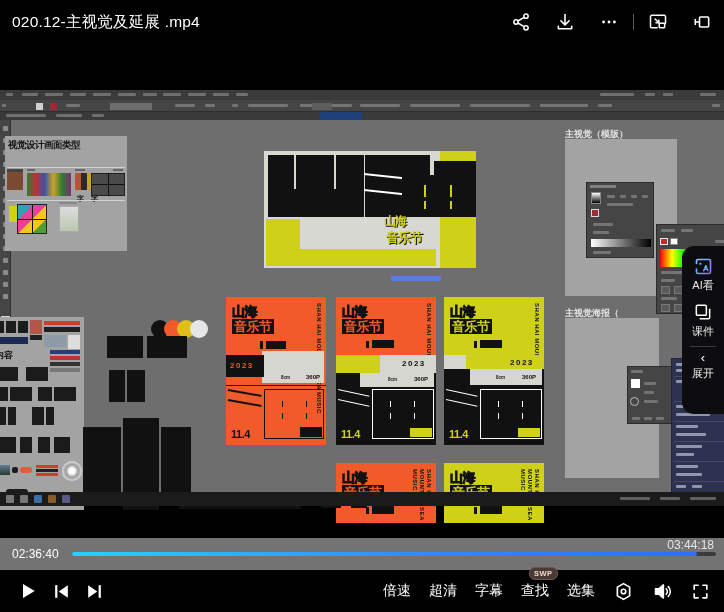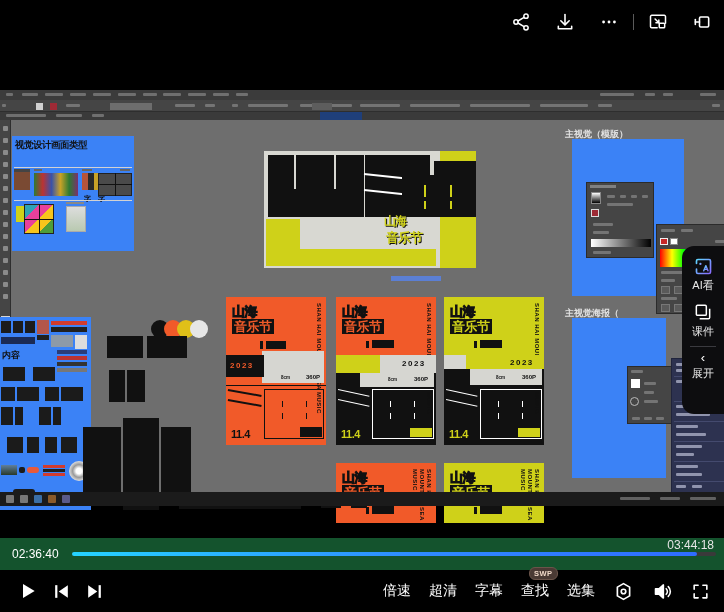--- a/index.html
+++ b/index.html
@@ -89,21 +89,21 @@
   }
   .tool-dot { position: absolute; left: 3px; width: 5px; height: 5px; background: #b9b9b9; opacity:.6; border-radius:1px;}
 
   
   .doc-tab {
     position: absolute; left: 320px; top: 22px; width: 42px; height: 8px; background: #1f3f7a;
   }
 
   
   .art { position: absolute; }
-  .white-doc { background: #3b82f6; margin-left: 7px; }
+  .white-doc { background: #a3a3a3; }
   .thumb { position: absolute; background: #222; }
   
   .swatchrow { position: absolute; left: 150px; top: 231px; display: flex; }
   .swatchrow i { display:block; width: 18px; height: 18px; border-radius: 50%; margin-left: -5px; }
 
   
   .poster { position: absolute; width: 100px; height: 148px; }
   .poster.p1 { left: 226px; top: 282px; }
   .poster.p2 { left: 336px; top: 282px; }
   .poster.p3 { left: 444px; top: 282px; }
@@ -157,21 +157,21 @@
   }
   .dock-item { display:flex; flex-direction:column; align-items:center; width: 30px; }
   .dock-glyph { width: 22px; height: 22px; display:flex; align-items:center; justify-content:center; }
   .dock-label { color: #e8e8e8; font-size: 11px; margin-top: 1px; white-space: nowrap; }
   .dock-sep { width: 26px; height: 1px; background: #3a3a3f; margin: 7px 0 4px; }
   .dock-chev { color: #fff; font-size: 13px; line-height: 14px; }
 
   
   .progress-wrap {
     position: absolute; left: 0; top: 538px; width: 724px; height: 32px;
-    display: flex; align-items: center; background: #14532d;
+    display: flex; align-items: center; background: #737373;
   }
   .time-cur { color: #fff; font-size: 12px; margin-left: 12px; width: 60px; }
   .bar-outer {
     position: relative; flex: 1; height: 4px; background: #3a3a3a; border-radius: 2px;
     margin-right: 8px;
   }
   .bar-fill {
     position: absolute; left: 0; top: 0; height: 4px; border-radius: 2px;
     background: linear-gradient(90deg, #25d3ff 0%, #2f8bff 55%, #2f6cff 100%);
   }
@@ -195,20 +195,21 @@
     padding: 1px 4px; border-radius: 6px; letter-spacing: .5px; line-height: 9px;
     border: 1px solid #6a544a;
   }
 </style>
 </head>
 <body>
 
 <div id="app">
 
   <div class="topbar">
+    <div class="video-title">020.12-主视觉及延展 .mp4</div>
 
     <div class="top-actions">
 
       <div class="ticon" title="share">
         <svg width="20" height="20" viewBox="0 0 24 24" fill="none" stroke="#fff" stroke-width="1.8" stroke-linecap="round">
           <circle cx="18" cy="5" r="2.6"></circle>
             <circle cx="6" cy="12" r="2.6"></circle>
             <circle cx="18" cy="19" r="2.6"></circle>
           <line x1="8.3" y1="10.8" x2="15.7" y2="6.5"></line>
             <line x1="8.3" y1="13.2" x2="15.7" y2="17.5"></line>

